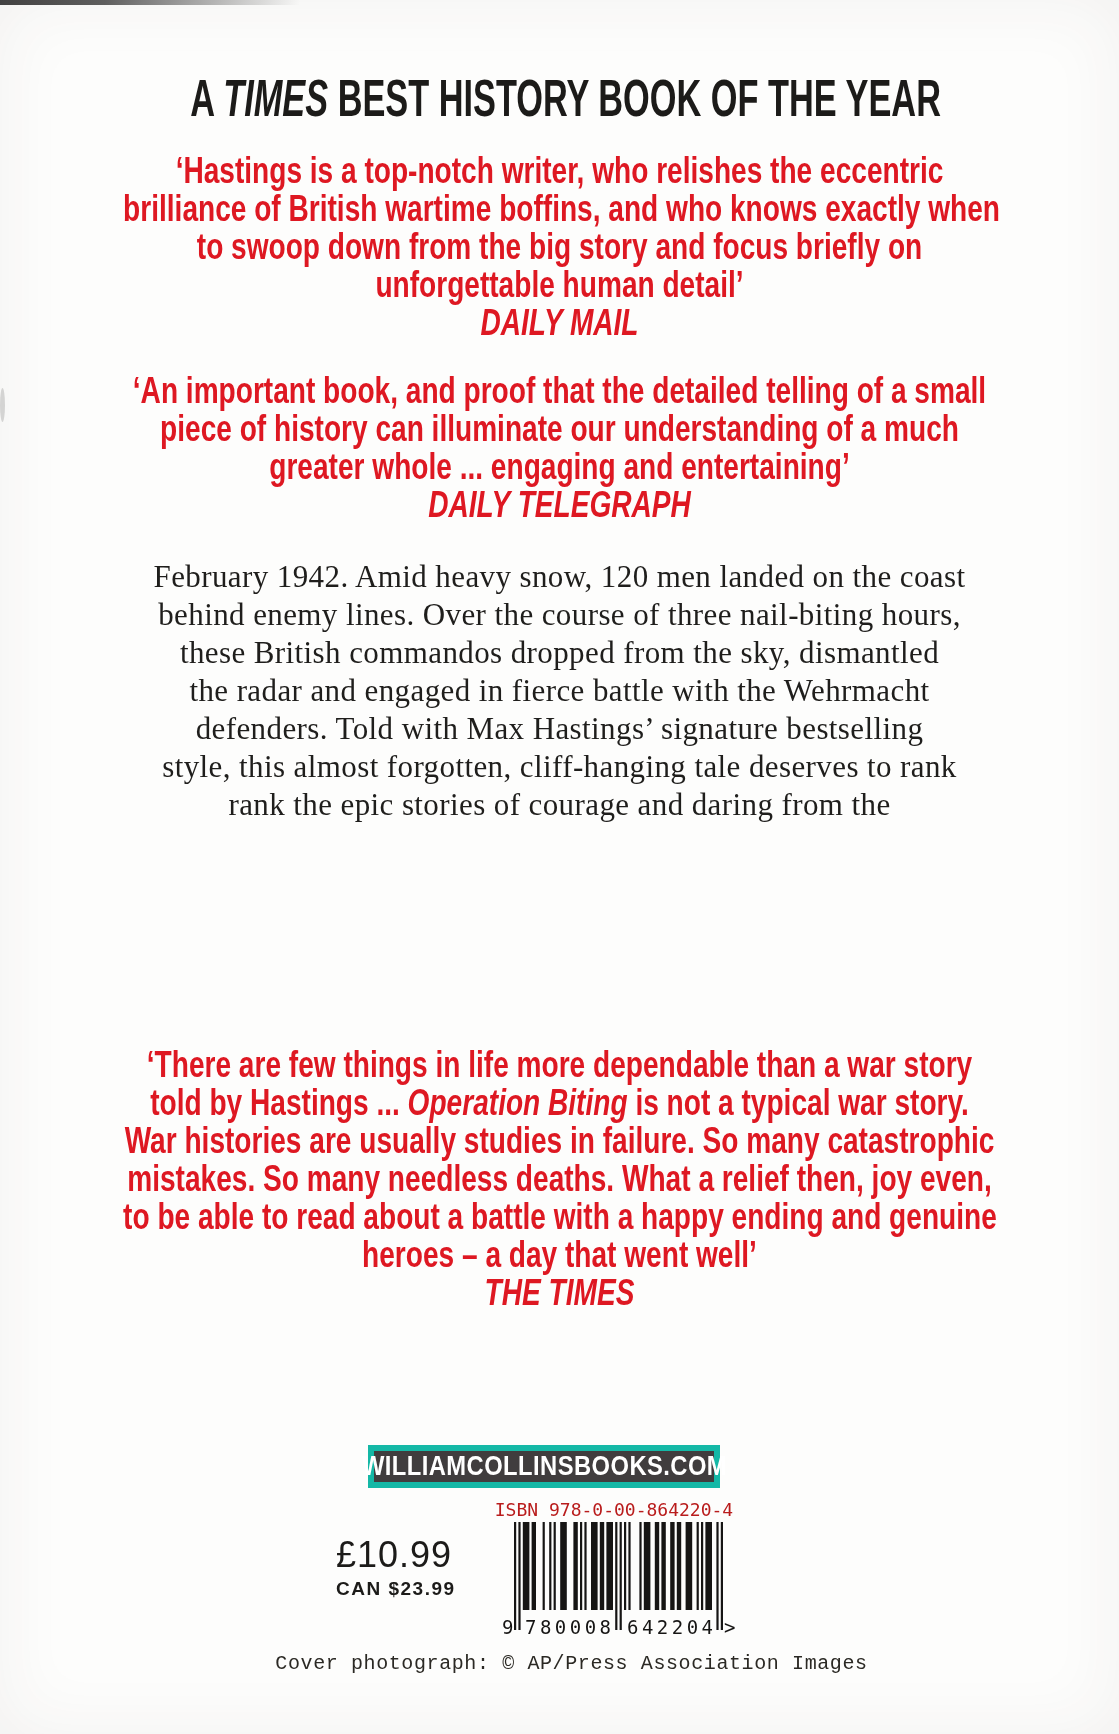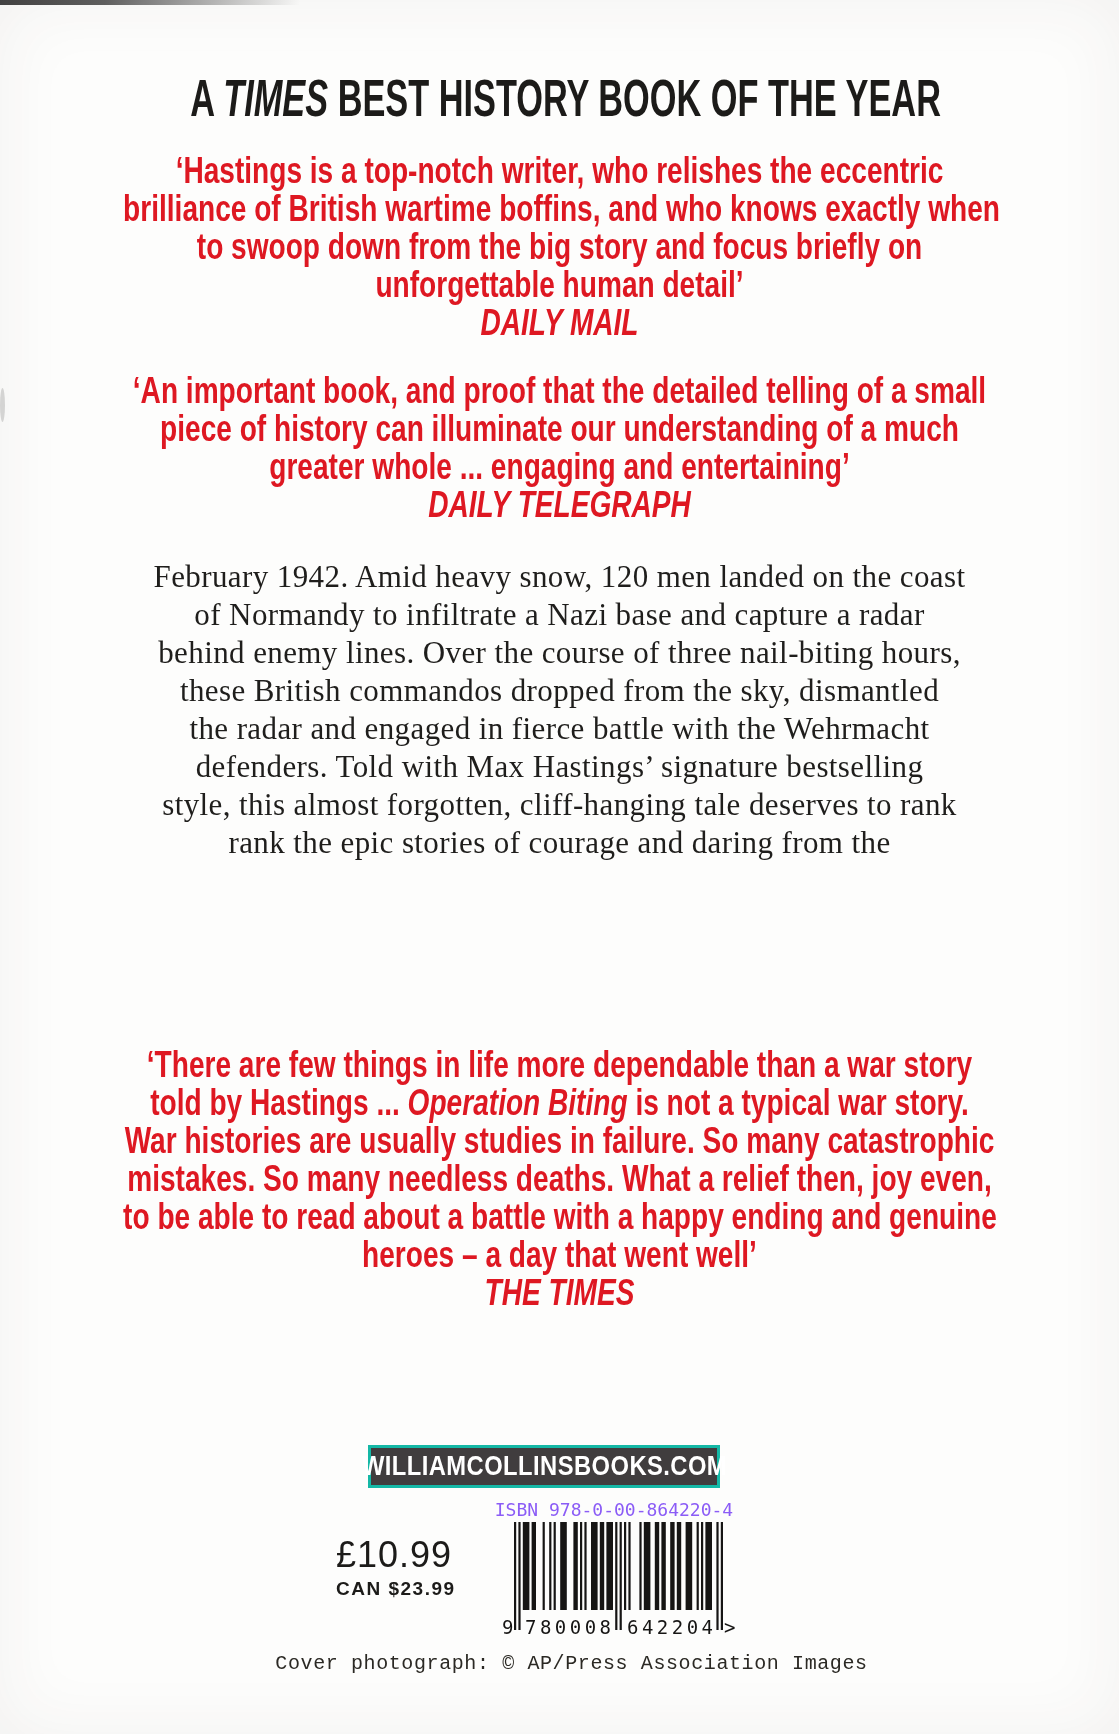--- a/index.html
+++ b/index.html
@@ -26,31 +26,31 @@
   .red-quote em{font-style:italic;}
   
   .synopsis{
     font-family:"Liberation Serif",serif;font-weight:400;color:#1f1e1c;
     font-size:31px;line-height:38px;letter-spacing:0.4px;white-space:nowrap;
   }
   .synopsis .line{height:38px;}
   
   .site-bar{
     position:absolute;left:368px;top:1445px;width:352px;height:43px;
-    background:#403d3e;border:3px solid #14b8a6;box-sizing:border-box;
+    background:#403d3e;border:6px solid #14b8a6;box-sizing:border-box;
     display:flex;align-items:center;justify-content:center;
   }
   .site-bar .site-text{
     color:#ffffff;font-weight:700;font-size:27px;letter-spacing:0.5px;
     transform:scaleX(0.88);transform-origin:center center;white-space:nowrap;
   }
   
   .isbn{
     position:absolute;left:492px;top:1499px;width:244px;text-align:center;
-    font-family:"DejaVu Sans Mono",monospace;font-size:18px;color:#8b5cf6;
+    font-family:"DejaVu Sans Mono",monospace;font-size:18px;color:#b91c1c;
     letter-spacing:0px;white-space:nowrap;
   }
   .barcode{position:absolute;left:502px;top:1522px;}
   .barcode text{
     font-family:"DejaVu Sans Mono",monospace;font-size:19px;fill:#161514;
   }
   .price{
     position:absolute;left:336px;top:1535px;width:142px;
     color:#1c1b19;
   }
@@ -95,21 +95,20 @@
 
 <div class="block red-quote" style="top:372px">
   <div class="line">‘An important book, and proof that the detailed telling of a small</div>
   <div class="line">piece of history can illuminate our understanding of a much</div>
   <div class="line">greater whole ... engaging and entertaining’</div>
   <div class="line attr">DAILY TELEGRAPH</div>
 </div>
 
 <div class="block synopsis" style="top:558px">
   <div class="line">February 1942. Amid heavy snow, 120 men landed on the coast</div>
-  <div class="line">of Normandy to infiltrate a Nazi base and capture a radar</div>
   <div class="line">behind enemy lines. Over the course of three nail-biting hours,</div>
   <div class="line">these British commandos dropped from the sky, dismantled</div>
   <div class="line">the radar and engaged in fierce battle with the Wehrmacht</div>
   <div class="line">defenders. Told with Max Hastings’ signature bestselling</div>
   <div class="line">style, this almost forgotten, cliff-hanging tale deserves to rank</div>
   <div class="line">rank the epic stories of courage and daring from the</div>
 </div>
 
 <div class="block red-quote" style="top:1046px">
   <div class="line">‘There are few things in life more dependable than a war story</div>

